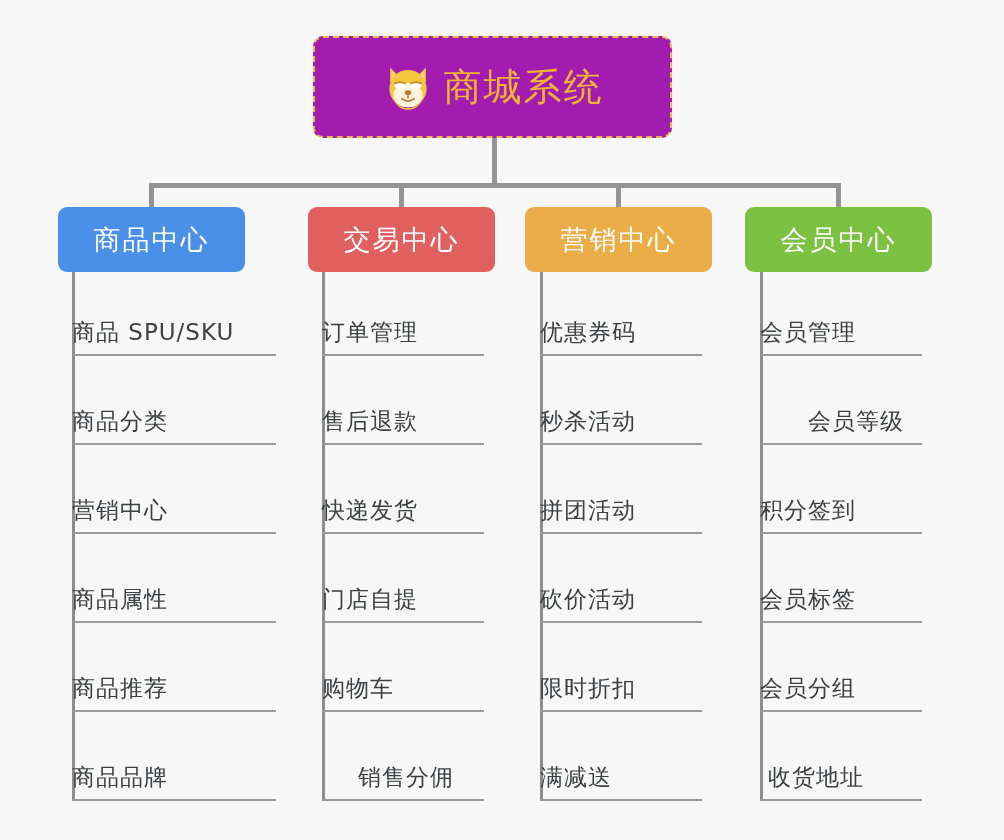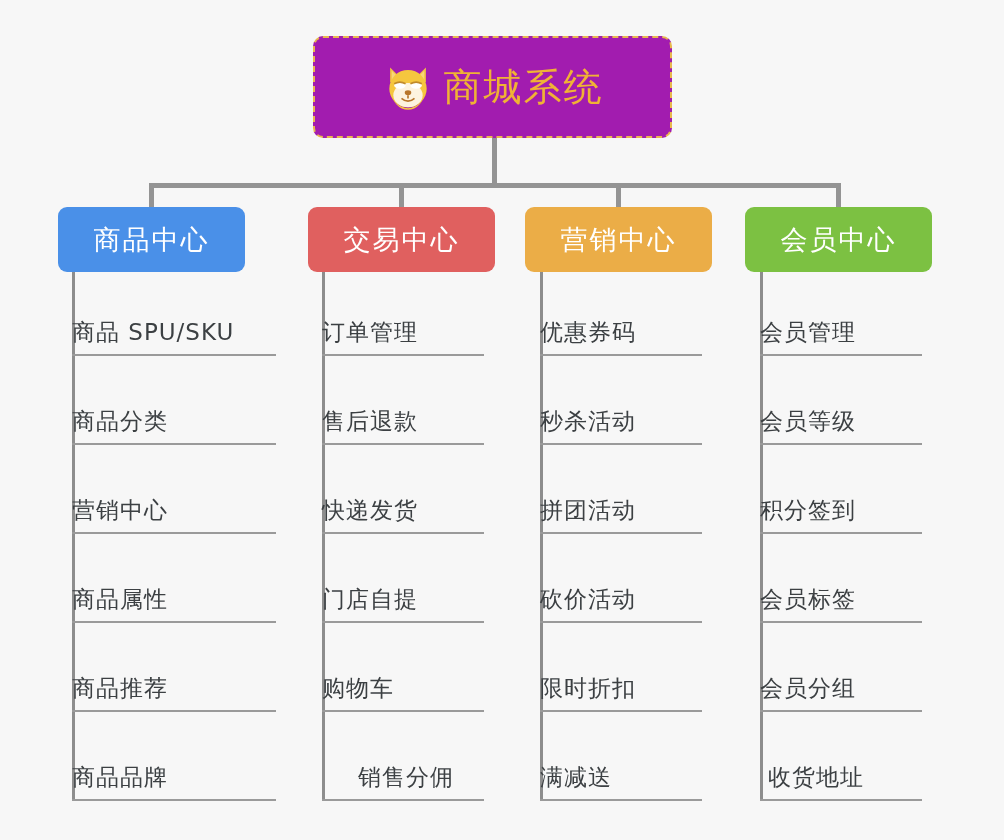--- a/index.html
+++ b/index.html
@@ -186,21 +186,21 @@
       </div>
     </div>
   <div class="col" id="col-3" style="left: 760px;">
       <div class="spine" style="height: 529px;"></div>
       <div class="leaf" style="top: 82px;">
         <div class="leaf-rule" style="width: 162px;"></div>
         <span class="leaf-label" style="width: 162px;">会员管理</span>
       </div>
       <div class="leaf" style="top: 171px;">
         <div class="leaf-rule" style="width: 162px;"></div>
-        <span class="leaf-label" style="width: 162px;">会员等级</span>
+        <span class="leaf-label" style="width: 162px; padding-left: 48px;">会员等级</span>
       </div>
       <div class="leaf" style="top: 260px;">
         <div class="leaf-rule" style="width: 162px;"></div>
         <span class="leaf-label" style="width: 162px;">积分签到</span>
       </div>
       <div class="leaf" style="top: 349px;">
         <div class="leaf-rule" style="width: 162px;"></div>
         <span class="leaf-label" style="width: 162px;">会员标签</span>
       </div>
       <div class="leaf" style="top: 438px;">

